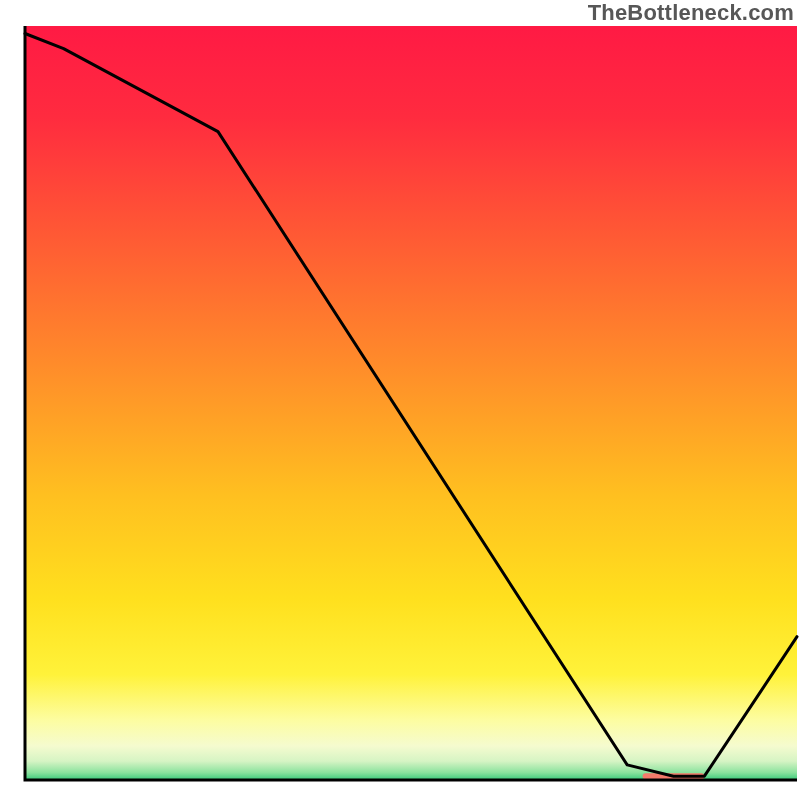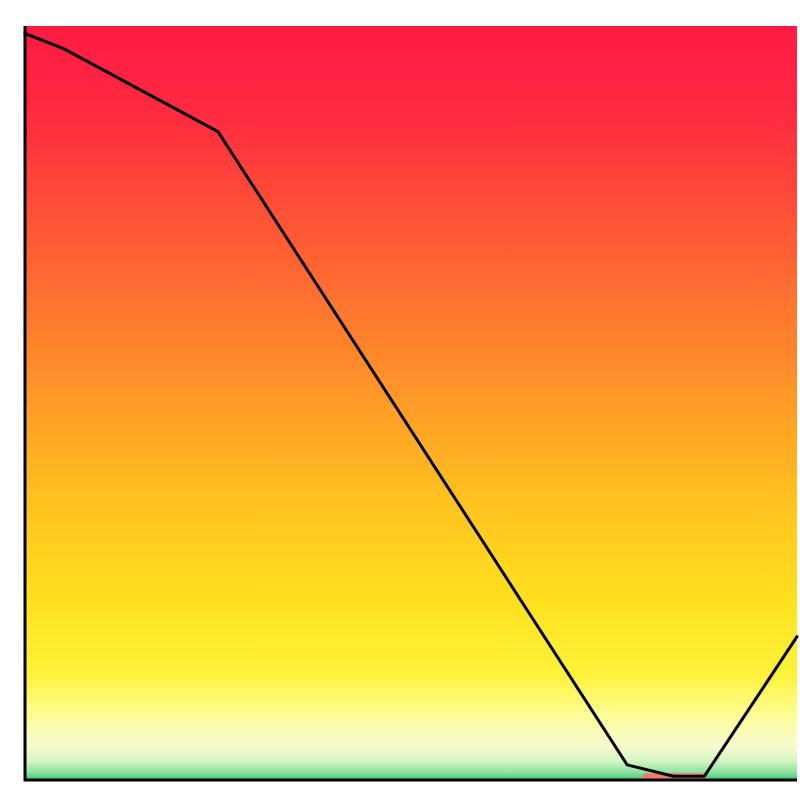--- a/index.html
+++ b/index.html
@@ -27,20 +27,21 @@
   }
   svg.plot {
     display: block;
   }
 </style>
 </head>
 <body>
 
 <div class="canvas">
 
+  <div class="watermark">TheBottleneck.com</div>
 
   <svg class="plot" width="800" height="800" viewBox="0 0 800 800">
     <defs>
       <linearGradient id="bg-grad" x1="0" y1="0" x2="0" y2="1">
           <stop offset="0%" stop-color="#ff1a44"></stop>
           <stop offset="12%" stop-color="#ff2b3f"></stop>
           <stop offset="28.000000000000004%" stop-color="#ff5a34"></stop>
           <stop offset="45%" stop-color="#ff8c2a"></stop>
           <stop offset="62%" stop-color="#ffbf20"></stop>
           <stop offset="76%" stop-color="#ffe01e"></stop>

